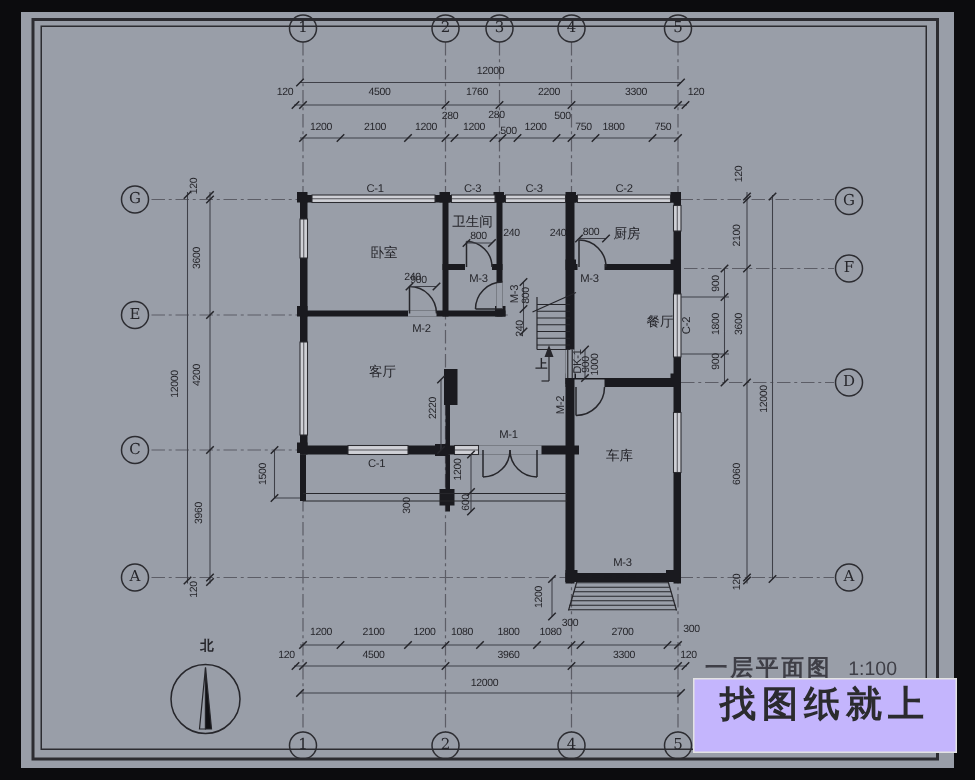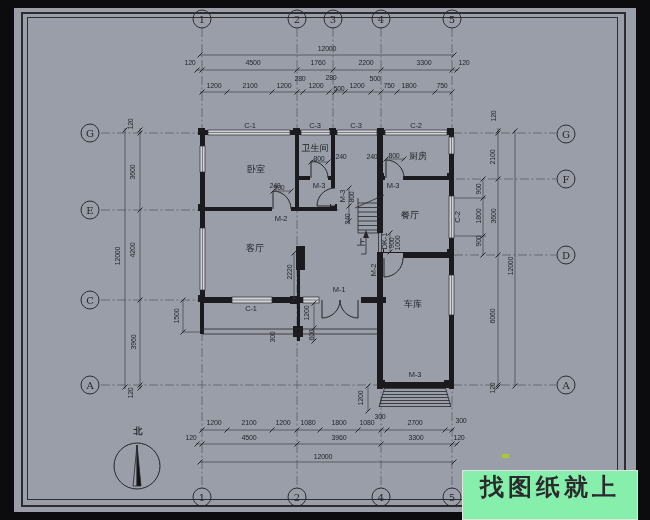--- a/index.html
+++ b/index.html
@@ -19,21 +19,21 @@
   .bubble{width:17px;height:17px;border:1.2px solid #2c2c31;border-radius:50%;
       font-family:"DejaVu Serif","Liberation Serif",serif;font-size:10px;
       display:flex;align-items:center;justify-content:center;background:transparent;}
   .misc{font-size:9px;font-weight:bold;}
   
   #title-row{position:absolute;left:470px;top:436px;color:#3f3f47;}
   #plan-title{display:inline-block;font-size:15px;font-weight:bold;letter-spacing:2px;
       border-bottom:2px solid #3f3f47;padding-bottom:2px;}
   #plan-scale{display:inline-block;font-size:13px;margin-left:6px;vertical-align:top;padding-top:2px;}
   #speck{position:absolute;left:502px;top:454px;width:7px;height:4px;background:#a6c93c;}
-  #watermark{position:absolute;left:462px;top:470px;width:176px;height:50px;background:#86efac;
+  #watermark{position:absolute;left:462px;top:452px;width:176px;height:50px;background:#c4b5fd;
       box-shadow:0 0 0 1px #e3e3e3 inset;}
   #wm1{position:absolute;left:0;top:1px;width:100%;text-align:center;font-size:24px;font-weight:bold;
       letter-spacing:4px;color:#2b2b2e;}
   #wm2{position:absolute;left:0;top:27px;width:100%;text-align:center;font-size:19px;font-weight:bold;
       font-family:"Liberation Serif","DejaVu Serif",serif;color:#2531bd;letter-spacing:0.5px;}
   #north-label{position:absolute;left:138px;top:431px;font-size:9px;}
   #stair-up{position:absolute;left:361px;top:243px;font-size:8px;}
 </style>
 </head>
 <body>
@@ -302,21 +302,21 @@
       <div class="tag" style="left: 319px; top: 186px;">M-3</div>
       <div class="tag" style="left: 393px; top: 186px;">M-3</div>
       <div class="tag rot" style="left: 343px; top: 196px;">M-3</div>
       <div class="tag rot" style="left: 374px; top: 270px;">M-2</div>
       <div class="tag" style="left: 339px; top: 290px;">M-1</div>
       <div class="tag" style="left: 415px; top: 375px;">M-3</div>
       <div class="tag rot" style="left: 385px; top: 241px;">DK-1</div>
       <div class="room" style="left: 256px; top: 169px;">卧室</div>
       <div class="room" style="left: 315px; top: 148px;">卫生间</div>
       <div class="room" style="left: 418px; top: 156px;">厨房</div>
-      <div class="room" style="left: 410px; top: 215px;">餐厅</div>
+      <div class="room" style="left: 440px; top: 215px;">餐厅</div>
       <div class="room" style="left: 255px; top: 248px;">客厅</div>
       <div class="room" style="left: 413px; top: 304px; text-align: right;">车库</div>
       <div class="bubble" style="left: 202px; top: 19px;">1</div>
       <div class="bubble" style="left: 297px; top: 19px;">2</div>
       <div class="bubble" style="left: 333px; top: 19px;">3</div>
       <div class="bubble" style="left: 381px; top: 19px;">4</div>
       <div class="bubble" style="left: 452px; top: 19px;">5</div>
       <div class="bubble" style="left: 202px; top: 497px;">1</div>
       <div class="bubble" style="left: 297px; top: 497px;">2</div>
       <div class="bubble" style="left: 381px; top: 497px;">4</div>
@@ -327,18 +327,22 @@
       <div class="bubble" style="left: 90px; top: 385px;">A</div>
       <div class="bubble" style="left: 566px; top: 134px;">G</div>
       <div class="bubble" style="left: 566px; top: 179px;">F</div>
       <div class="bubble" style="left: 566px; top: 255px;">D</div>
       <div class="bubble" style="left: 566px; top: 385px;">A</div>
     </div>
 
   <div id="north-label" class="misc">北</div>
   <div id="stair-up" class="misc">上</div>
 
+  <div id="title-row">
+    <span id="plan-title">一层平面图</span>
+    <span id="plan-scale">1:100</span>
+  </div>
   <div id="speck"></div>
 
   <div id="watermark">
     <div id="wm1">找图纸就上</div>
   </div>
 </div>
 
 </body></html>

